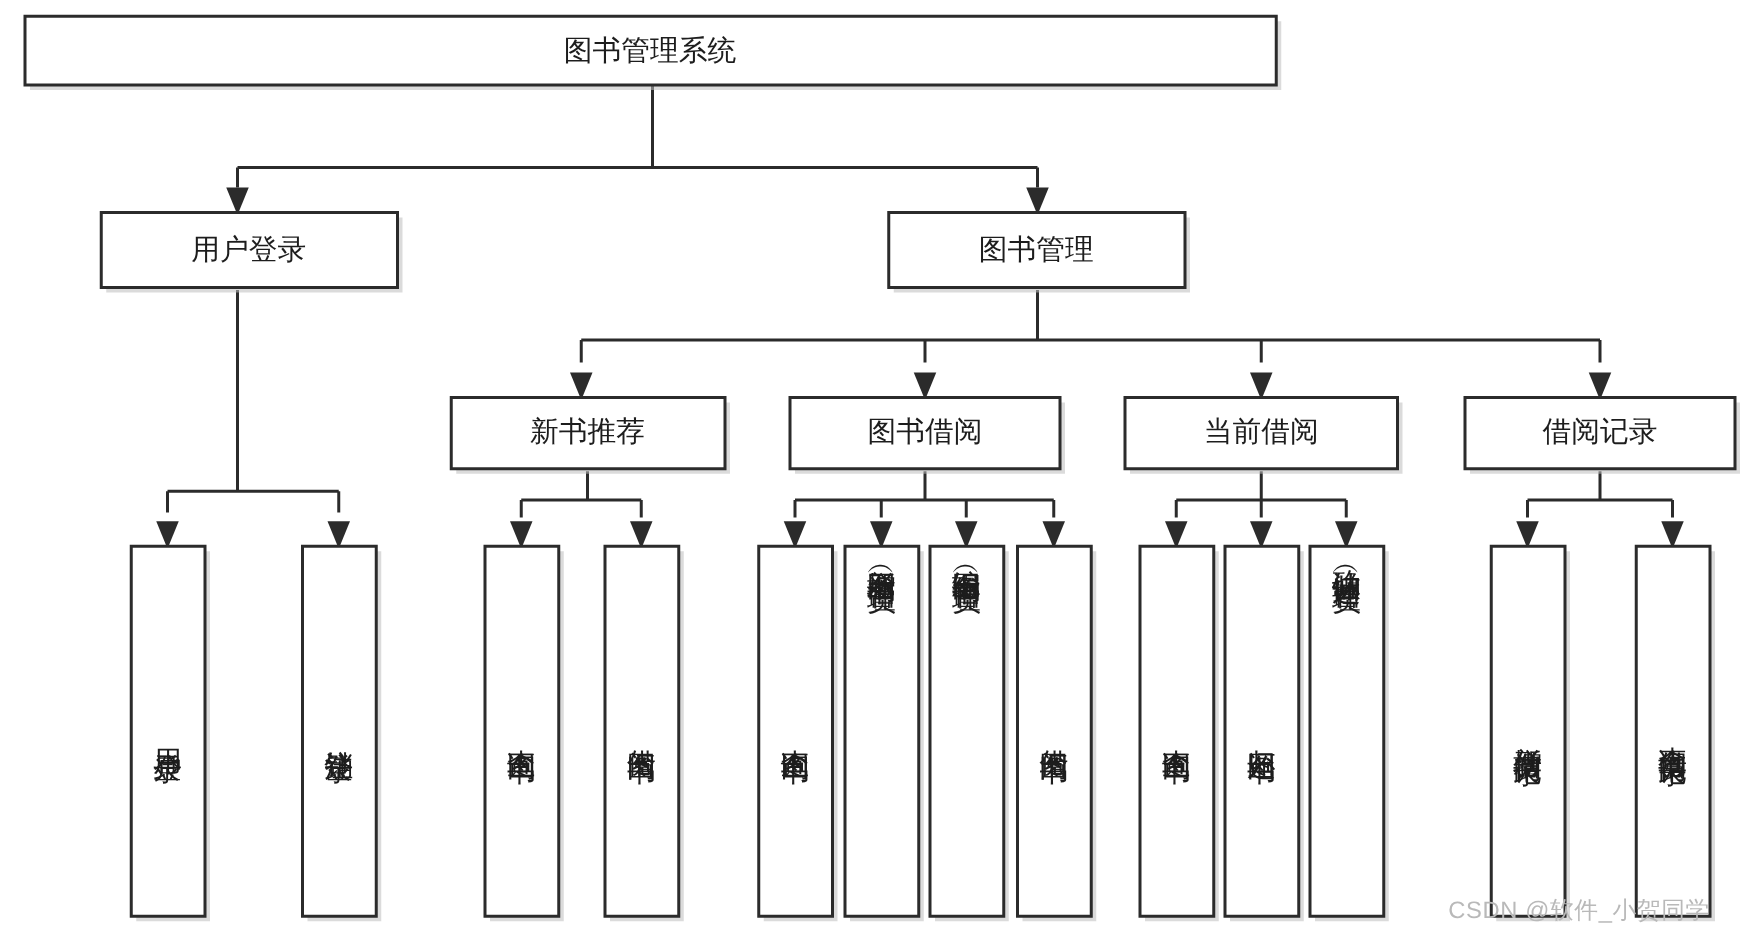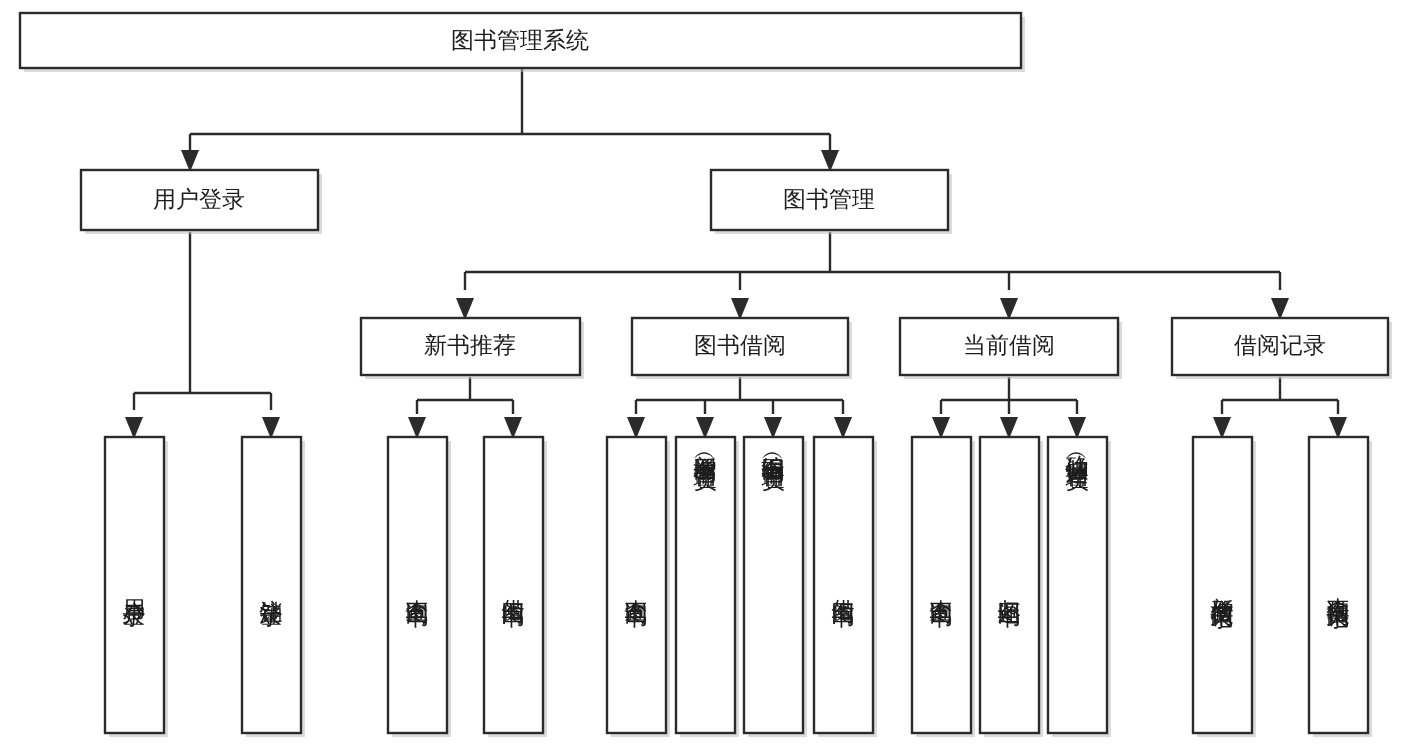--- a/index.html
+++ b/index.html
@@ -314,13 +314,14 @@
   </div>
 
   <div class="vert-label-wrap" style="left:1193px; top:437px; width:59px; height:296px;">
     <span class="vert-label">新增借阅记录</span>
   </div>
 
   <div class="vert-label-wrap" style="left:1309px; top:437px; width:59px; height:296px;">
     <span class="vert-label">查询借阅记录</span>
   </div>
 
+  <div class="watermark">CSDN @软件_小贺同学</div>
 </div>
 
 </body></html>

